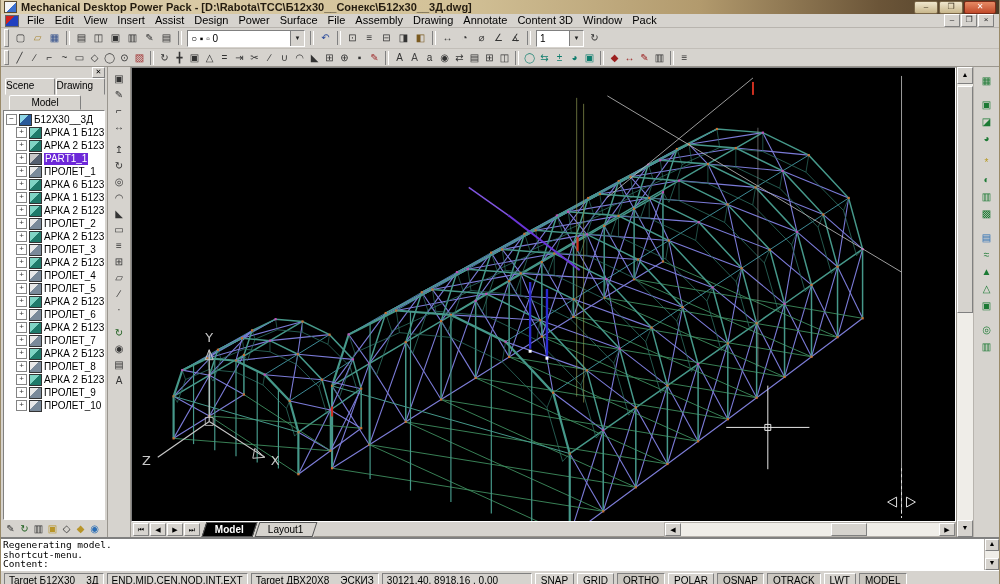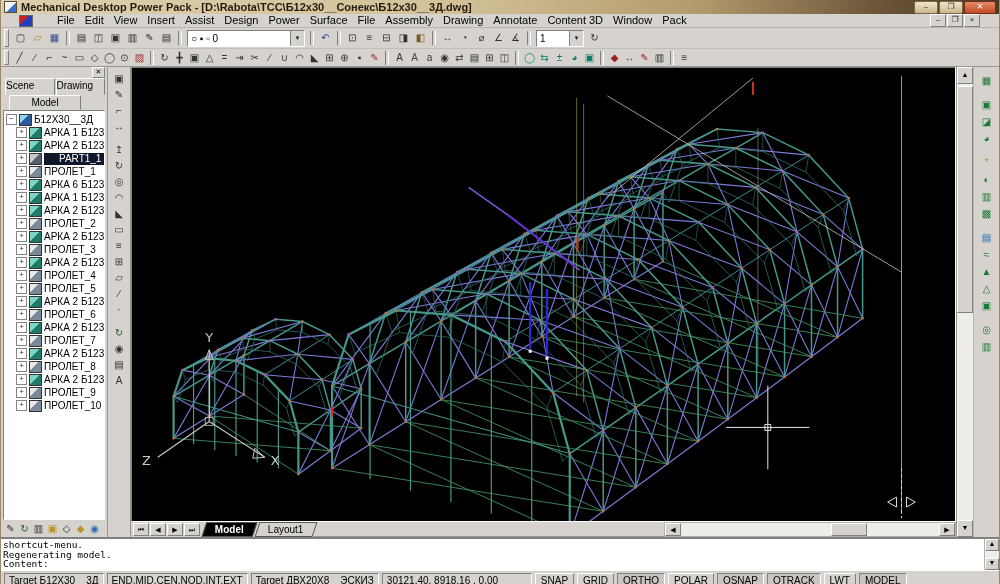--- a/index.html
+++ b/index.html
@@ -10,21 +10,21 @@
   .titlebar{height:14px;display:flex;align-items:center;gap:4px;padding:0 3px;
     background:linear-gradient(90deg,#ddcfae 0%,#d3c298 45%,#b29a6d 70%,#6b5538 88%,#4a3a26 100%);}
   .app-icon{width:11px;height:10px;background:linear-gradient(135deg,#f4f4f4 55%,#3a6fd0 55%);
     border:1px solid #5a4a30;flex:0 0 auto;}
   .title-text{flex:1;font-size:11px;font-weight:bold;color:#241c10;white-space:nowrap;overflow:hidden;}
   .win-controls{display:flex;gap:1px;}
   .wbtn{width:22px;height:11px;border-radius:2px;border:1px solid #7a6748;display:flex;align-items:center;justify-content:center;
     font-size:8px;line-height:8px;background:linear-gradient(#efe6cd,#c9b78c);color:#3a2f1c;}
   .wbtn.close{width:30px;background:linear-gradient(#e68a64,#c14a2a);color:#fff;border-color:#7a2a18;}
   
-  .menubar{height:13px;display:flex;align-items:center;gap:16px;padding:0 18px;background:#d6d3ce;border-bottom:1px solid #b8b4ae;}
+  .menubar{height:13px;display:flex;align-items:center;gap:0;padding:0 4px;background:#d6d3ce;border-bottom:1px solid #b8b4ae;}
   .drawing-icon{width:12px;height:10px;margin-right:3px;background:linear-gradient(135deg,#d02020 40%,#2040c0 40%);border:1px solid #666;}
   .menu-items{display:flex;flex:1;}
   .menu-item{padding:0 5px;line-height:13px;font-size:11px;cursor:default;}
   .mdi-controls{display:flex;gap:1px;padding-right:1px;}
   .mbtn{width:14px;height:11px;font-size:8px;line-height:9px;text-align:center;background:#d6d3ce;
     border:1px solid;border-color:#fff #808080 #808080 #fff;color:#222;}
   
   .tb-row{display:flex;align-items:center;background:#d6d3ce;padding-left:2px;}
   .tb-row1{height:20px;border-bottom:1px solid #c2beb8;}
   .tb-row2{height:17px;border-bottom:1px solid #9a968f;}
@@ -54,21 +54,21 @@
     overflow:hidden;padding:2px 0 0 2px;}
   .tree-row{display:flex;align-items:center;height:13px;white-space:nowrap;}
   .tree-exp{width:9px;height:9px;border:1px solid #848484;background:#fff;font-size:8px;line-height:7px;
     text-align:center;margin-right:2px;flex:0 0 auto;color:#333;}
   .tree-ico{width:11px;height:10px;margin-right:2px;flex:0 0 auto;border:1px solid #333;}
   .ti-asm{background:linear-gradient(135deg,#8fd8e8 40%,#2a5a9a 40%);}
   .ti-part{background:linear-gradient(135deg,#7fd4c4 45%,#1f7a6a 45%);}
   .ti-sub{background:linear-gradient(135deg,#e8e8e8 40%,#7a8a9a 40%);}
   .ti-p1{background:linear-gradient(135deg,#c8c8c8 45%,#556070 45%);}
   .tree-label{font-size:10px;line-height:12px;}
-  .tree-row.sel .tree-label{background:#0f172a;color:#fff;padding:0 15px;}
+  .tree-row.sel .tree-label{background:#6d28d9;color:#fff;padding:0 1px;}
   .bp-foot{height:17px;display:flex;align-items:center;gap:1px;padding:0 3px;}
   .bp-foot .tbi{width:13px;height:14px;}
   .left-tools{width:22px;background:#d6d3ce;border-right:1px solid #9a968f;display:flex;flex-direction:column;align-items:center;padding-top:4px;}
   .left-tools .tbi{width:17px;height:16px;}
   .lt-gap{height:7px;}
   .vp-wrap{flex:1;display:flex;flex-direction:column;min-width:0;}
   .viewport{height:455px;background:#000;position:relative;border:1px solid;border-color:#808080 #fff #fff #808080;box-sizing:border-box;}
   .viewport svg{display:block;width:100%;height:100%;}
   
   .sheetbar{height:15px;display:flex;align-items:stretch;background:#d6d3ce;}
@@ -1163,22 +1163,22 @@
         </span>
         <span class="tbi">
           <span class="g" style="color: rgb(28, 122, 52);">▥</span>
         </span>
       </div>
 
   </div>
 
   <div class="cmdline">
     <div class="cmd-text" id="cmdtext">
+        <div class="cmd-line">Regenerating model.</div>
         <div class="cmd-line">shortcut-menu.</div>
-        <div class="cmd-line">Regenerating model.</div>
         <div class="cmd-line">Content:</div>
       </div>
     <div class="cmd-scroll">
       <span class="varrow">▲</span>
       <span class="vtrack"></span>
       <span class="varrow">▼</span>
     </div>
   </div>
 
   <div class="statusbar">

